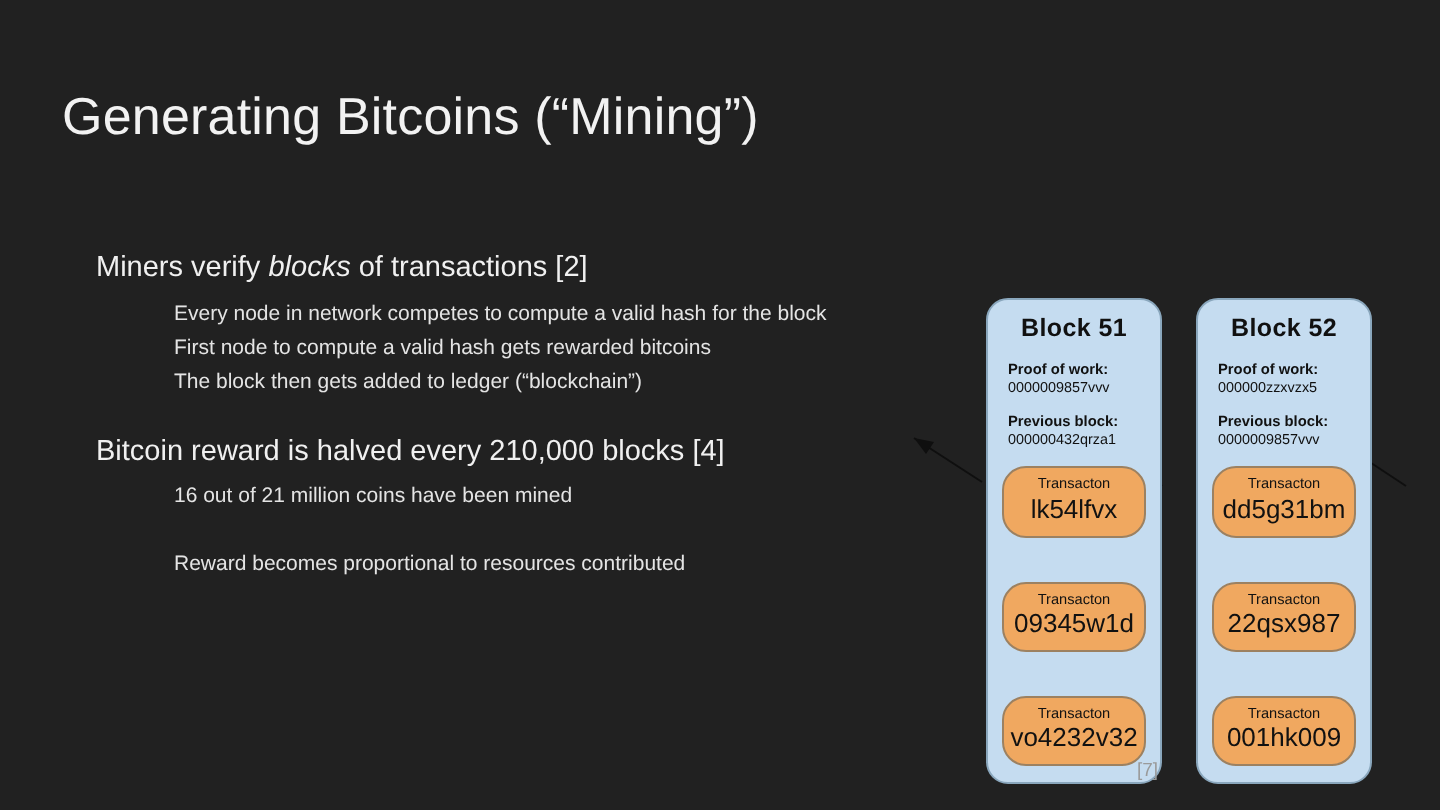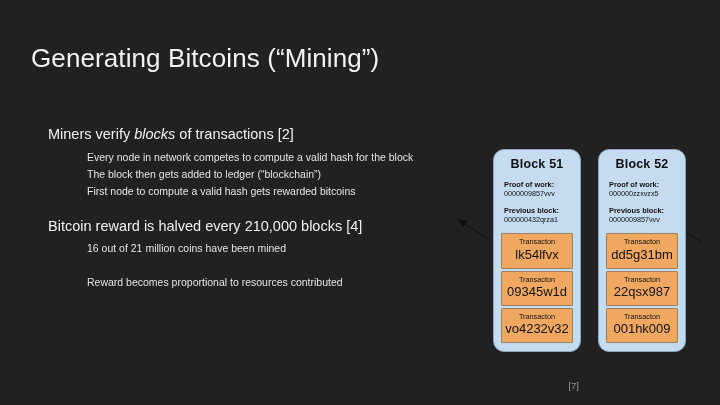--- a/index.html
+++ b/index.html
@@ -121,22 +121,22 @@
     line-height: 1.3;
     white-space: nowrap;
   }
 
   .tx-list {
     margin-top: 9px;
   }
   .tx-box {
     background: #f0a860;
     border: 1.1px solid #9c8161;
-    border-radius: 1px;
-    margin: 0 2px 2px 2px;
+    border-radius: 12px;
+    margin: 0 2px 22px 2px;
     padding: 3px 0 4px 0;
     text-align: center;
   }
   .tx-box:last-child { margin-bottom: 0; }
   .tx-label {
     font-size: 7.3px;
     color: #111;
     line-height: 1.3;
   }
   .tx-value {
@@ -161,22 +161,22 @@
 
   <div id="slide-title">
     <span>Generating Bitcoins (“Mining”)</span>
   </div>
 
   <div id="body-content">
 
     <div class="bullet-group">
       <div class="bullet-l1"><span>Miners verify </span><span class="em">blocks</span><span> of transactions [2]</span></div>
       <div class="bullet-l2">Every node in network competes to compute a valid hash for the block</div>
+      <div class="bullet-l2">First node to compute a valid hash gets rewarded bitcoins</div>
       <div class="bullet-l2">The block then gets added to ledger  (“blockchain”)</div>
-      <div class="bullet-l2">First node to compute a valid hash gets rewarded bitcoins</div>
     </div>
 
     <div class="bullet-group">
       <div class="bullet-l1">Bitcoin reward is halved every 210,000 blocks [4]</div>
       <div class="bullet-l2">16 out of 21 million coins have been mined</div>
     </div>
 
     <div class="bullet-group">
       <div class="bullet-l2">Reward becomes proportional to resources contributed</div>
     </div>

